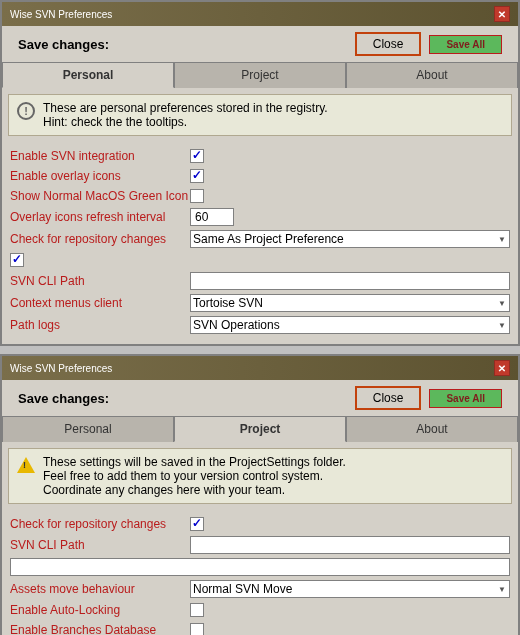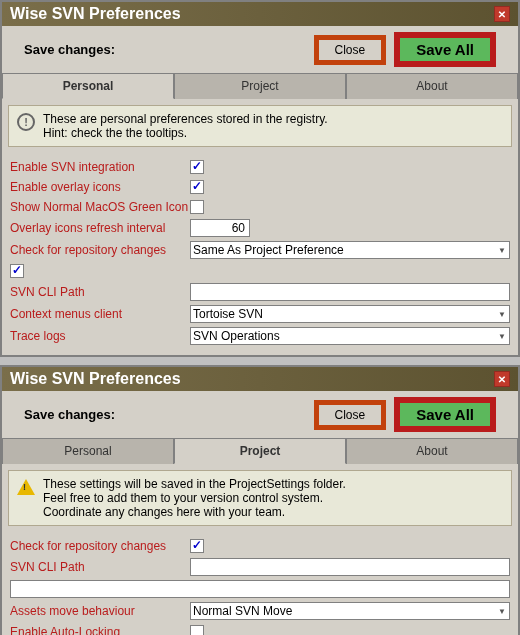--- a/index.html
+++ b/index.html
@@ -15,66 +15,66 @@
       background: linear-gradient(to right, #7a6e4a, #5c5230);
       color: #fff;
       padding: 4px 8px;
       display: flex;
       align-items: center;
       justify-content: space-between;
       height: 24px;
     }
 
     .title-bar-text {
-      font-size: 16px;
-      font-weight: bold;
+      font-size: 10px;
+      font-weight: normal;
     }
 
     .close-btn {
       background: #c0392b;
       color: #fff;
       border: 1px solid #922b21;
       width: 16px;
       height: 16px;
       font-size: 10px;
       display: flex;
       align-items: center;
       justify-content: center;
       cursor: pointer;
       font-weight: bold;
     }
 
     .toolbar {
       display: flex;
       align-items: center;
-      padding: 6px 22px;
+      padding: 6px 16px;
       background: #d4d0c8;
       gap: 8px;
     }
 
     .toolbar-label {
       font-weight: bold;
       font-size: 13px;
     }
 
     .btn-close {
       background: #d4d0c8;
-      border: 5px solid #c2410c;
+      border: 2px solid #c2410c;
       padding: 3px 16px;
       cursor: pointer;
       font-size: 12px;
     }
 
     .btn-save-all {
       background: #5cb85c;
-      color: #000000;
-      border: 6px solid #b91c1c;
+      color: #7f1d1d;
+      border: 1px solid #b91c1c;
       padding: 3px 16px;
       cursor: pointer;
-      font-size: 15px;
+      font-size: 10px;
       font-weight: bold;
     }
 
     .tabs {
       display: flex;
       background: #b8b4ac;
     }
 
     .tab {
       flex: 1;
@@ -258,21 +258,21 @@
     <div class="form-row">
       <span class="form-label">Enable overlay icons</span>
       <input type="checkbox" class="checkbox" checked="" style="">
     </div>
     <div class="form-row">
       <span class="form-label">Show Normal MacOS Green Icon</span>
       <input type="checkbox" class="checkbox" style="">
     </div>
     <div class="form-row">
       <span class="form-label">Overlay icons refresh interval</span>
-      <input type="text" class="text-input" value="60" style="width: 60px; text-align: right;">
+      <input type="text" class="text-input" value="60" style="width: 44px;">
     </div>
     <div class="form-row">
       <span class="form-label">Check for repository changes</span>
       <div class="select-wrapper">
         <select class="select-input">
           <option>Same As Project Preference</option>
           <option>Always</option>
           <option>Never</option>
         </select>
       </div>
@@ -287,21 +287,21 @@
     <div class="form-row">
       <span class="form-label">Context menus client</span>
       <div class="select-wrapper">
         <select class="select-input">
           <option>Tortoise SVN</option>
           <option>Other</option>
         </select>
       </div>
     </div>
     <div class="form-row">
-      <span class="form-label">Trace logs</span>
+      <span class="form-label">Path logs</span>
       <div class="select-wrapper">
         <select class="select-input">
           <option>SVN Operations</option>
           <option>All</option>
           <option>None</option>
         </select>
       </div>
     </div>
   </div>
 </div>

